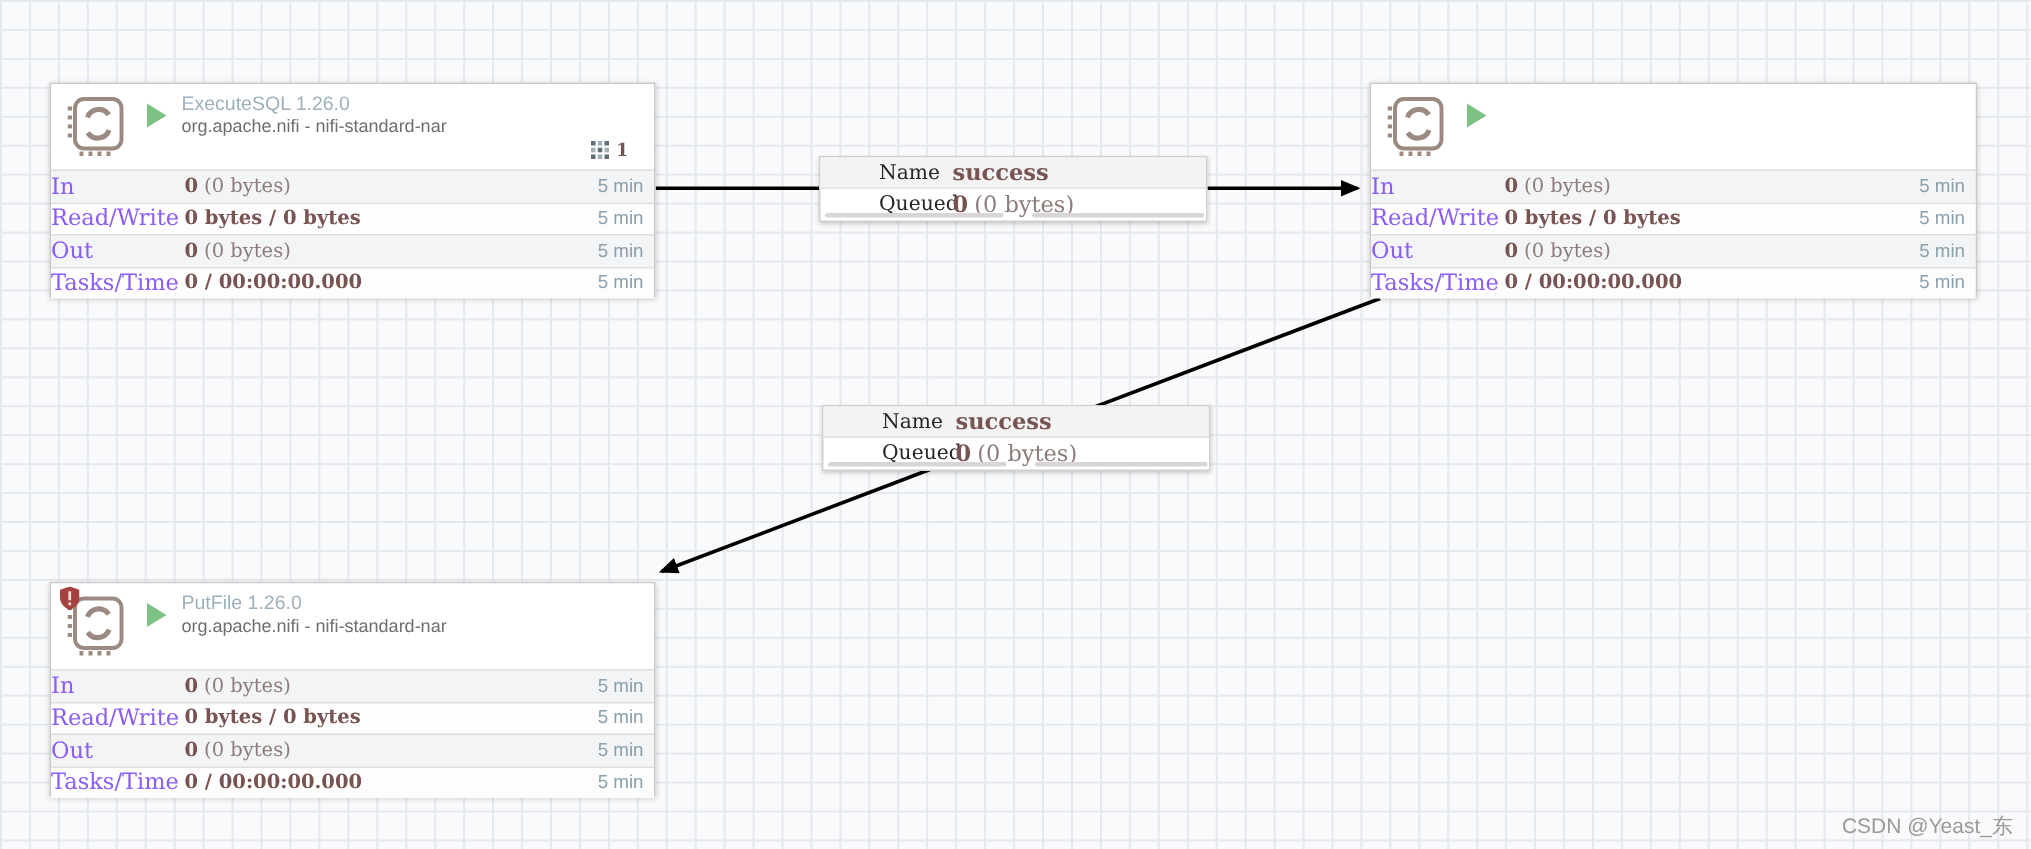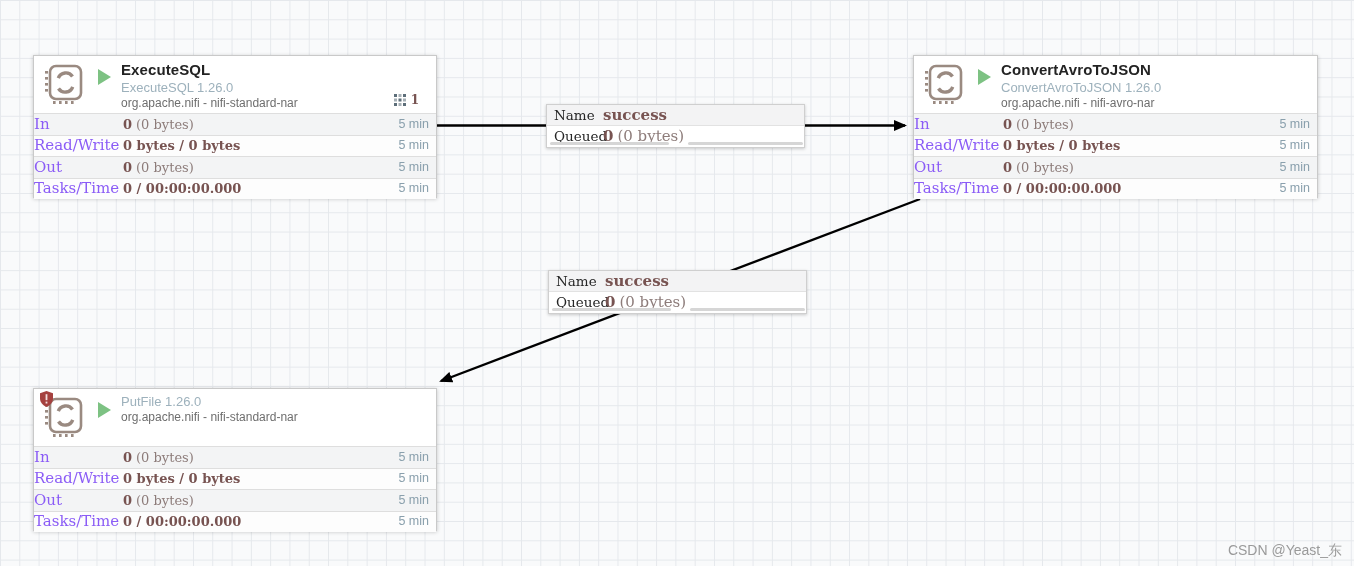--- a/index.html
+++ b/index.html
@@ -61,21 +61,21 @@
   .conn-label {
     position:absolute; z-index:3; width:259px; height:44px;
     background:#fff; border:1px solid #cfcfcf;
     box-shadow:0 1px 3px rgba(0,0,0,.2);
   }
   .conn-row { position:relative; height:21px; line-height:21px; display:flex; }
   .conn-row-name { background:#f3f3f4; border-bottom:1px solid #e2e2e2; }
   .conn-key {
     width:56px; padding-left:7px; flex:none;
     font-family:"DejaVu Serif","Liberation Serif",serif;
-    font-size:13.5px; color:#262626;
+    font-size:13.5px; color:#262626;margin-left:32px;
   }
   .conn-val {
     font-family:"DejaVu Serif","Liberation Serif",serif;
     font-size:15px; color:#775351; font-weight:700; white-space:nowrap;
   }
   .conn-val .muted { font-weight:400; color:#8d7c7a; margin-left:4px; }
   .bp-bar { position:absolute; bottom:2px; height:3px; background:#d6d6d6; border-radius:2px; }
   .bp-left { left:3px; width:119px; }
   .bp-right { left:141px; width:115px; }
 
@@ -112,21 +112,20 @@
             <rect x="14" y="38" width="2.6" height="3"></rect>
           <rect x="20" y="38" width="2.6" height="3"></rect>
             <rect x="26" y="38" width="2.6" height="3"></rect>
         </g>
         <rect x="5" y="3" width="31" height="33" rx="6" fill="#ffffff" stroke="#9a8a81" stroke-width="2.6"></rect>
         <path d="M 27.5 13.5 A 8 8 0 0 0 13.3 15.2" fill="none" stroke="#9a8a81" stroke-width="3.4" stroke-linecap="butt"></path>
         <path d="M 13.5 25.5 A 8 8 0 0 0 27.7 23.8" fill="none" stroke="#9a8a81" stroke-width="3.4" stroke-linecap="butt"></path>
       </svg>
       <span class="run-icon"></span>
       <div class="proc-titles">
-        <div class="proc-title">ExecuteSQL</div>
         <div class="proc-version">ExecuteSQL 1.26.0</div>
         <div class="proc-bundle">org.apache.nifi - nifi-standard-nar</div>
       </div>
       <div class="proc-badge">
         <svg width="12" height="12" viewBox="0 0 12 12">
           <g fill="#5d6e79">
             <rect x="0" y="0" width="3" height="3"></rect>
               <rect x="4.5" y="0" width="3" height="3" opacity=".55"></rect>
               <rect x="9" y="0" width="3" height="3"></rect>
             <rect x="0" y="4.5" width="3" height="3" opacity=".55"></rect>
@@ -173,25 +172,20 @@
           <rect x="8" y="38" width="2.6" height="3"></rect>
             <rect x="14" y="38" width="2.6" height="3"></rect>
           <rect x="20" y="38" width="2.6" height="3"></rect>
             <rect x="26" y="38" width="2.6" height="3"></rect>
         </g>
         <rect x="5" y="3" width="31" height="33" rx="6" fill="#ffffff" stroke="#9a8a81" stroke-width="2.6"></rect>
         <path d="M 27.5 13.5 A 8 8 0 0 0 13.3 15.2" fill="none" stroke="#9a8a81" stroke-width="3.4"></path>
         <path d="M 13.5 25.5 A 8 8 0 0 0 27.7 23.8" fill="none" stroke="#9a8a81" stroke-width="3.4"></path>
       </svg>
       <span class="run-icon"></span>
-      <div class="proc-titles">
-        <div class="proc-title">ConvertAvroToJSON</div>
-        <div class="proc-version">ConvertAvroToJSON 1.26.0</div>
-        <div class="proc-bundle">org.apache.nifi - nifi-avro-nar</div>
-      </div>
     </div>
     <div class="proc-row odd">
       <span class="stat-label">In</span>
       <span class="stat-value"><b>0</b><span class="muted">(0 bytes)</span></span>
       <span class="stat-window">5 min</span>
     </div>
     <div class="proc-row">
       <span class="stat-label">Read/Write</span>
       <span class="stat-value"><b>0 bytes / 0 bytes</b><span class="muted"></span></span>
       <span class="stat-window">5 min</span>

